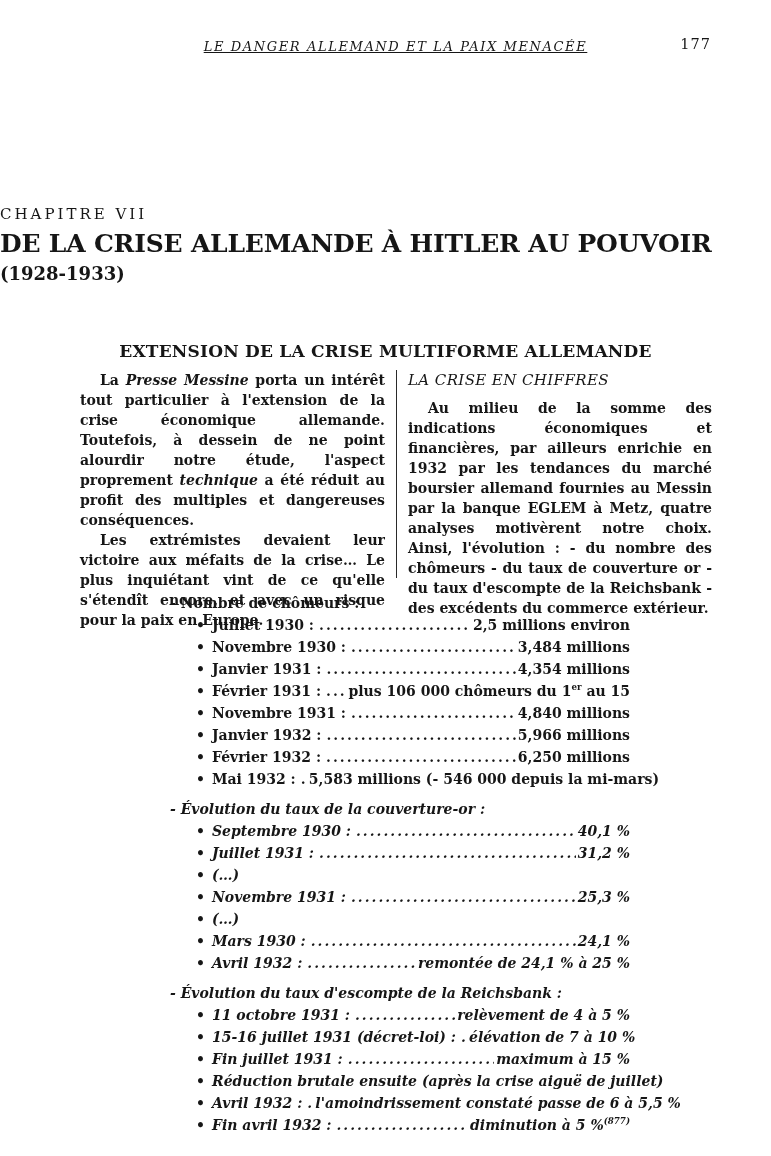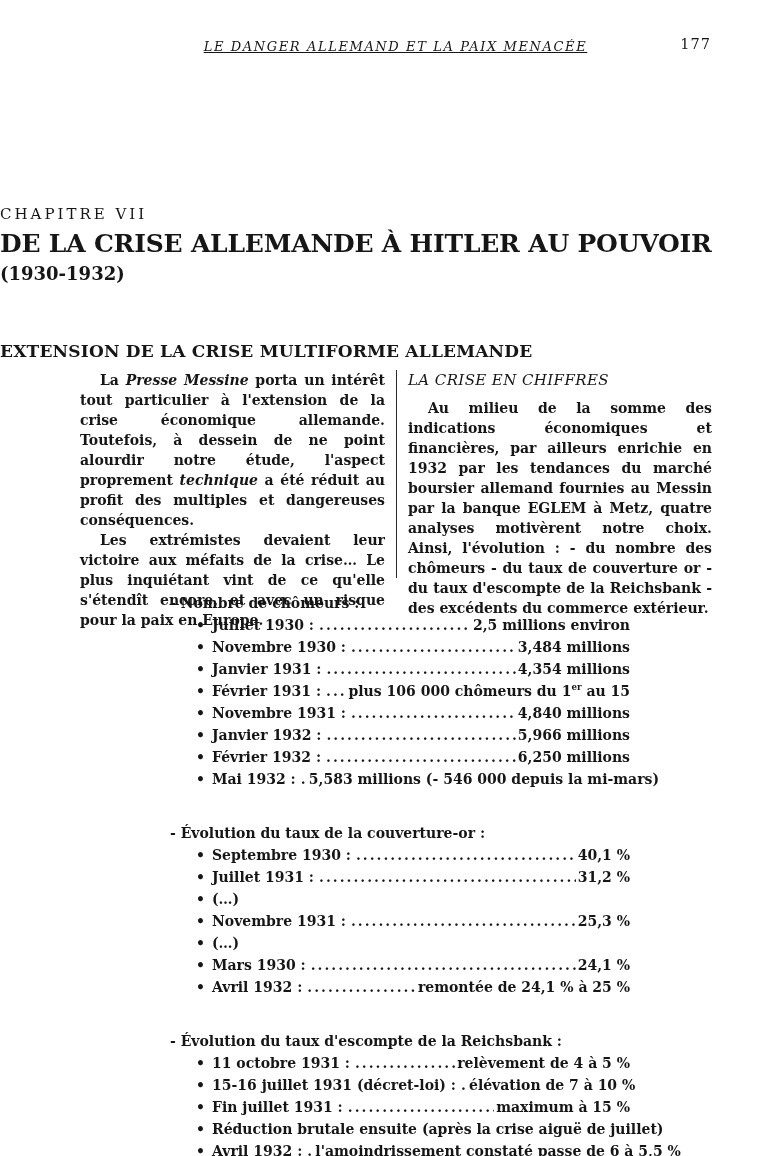--- a/index.html
+++ b/index.html
@@ -28,41 +28,41 @@
 
   
   .chapter { position: absolute; top: 205px; left: 0; width: 100%; text-align: left; }
   .chapter-kicker { font-size: 15px; letter-spacing: 3px; font-weight: 500; }
   .chapter-title { font-size: 25px; font-weight: bold; letter-spacing: -0.2px; margin: 7px 0 5px; line-height: 1.1; }
   .chapter-years { font-size: 18px; font-weight: bold; }
 
   
   .section-heading {
     position: absolute; top: 327px; left: 0; width: 100%;
-    text-align: left; font-size: 17px; font-weight: bold; letter-spacing: 0.2px;
+    text-align: center; font-size: 17px; font-weight: bold; letter-spacing: 0.2px;
   }
 
   
   .columns { position: absolute; top: 370px; left: 80px; width: 632px; display: flex; }
   .col { font-size: 14px; font-weight: bold; line-height: 20px; text-align: justify; }
   .col-left { width: 305px; }
   .col-divider { width: 1px; background: #2a2a2a; height: 208px; margin: 0 11px; flex: none; }
   .col-right { flex: 1; }
   .col p { margin: 0; text-indent: 20px; }
   .col-heading {
     font-style: italic; font-weight: 500; font-size: 15px;
     letter-spacing: 0.4px; margin: 0 0 8px 0; text-align: left; line-height: 20px;
   }
 
   
   .lists {
     position: absolute; top: 592px; left: 170px; width: 460px;
     font-size: 14px; font-weight: bold;
   }
-  .list-group + .list-group { margin-top: 32px; }
+  .list-group + .list-group { margin-top: 8px; font-style: italic; }
   .list-title { line-height: 22px; }
   .list-item { display: flex; line-height: 22px; padding-left: 26px; align-items: baseline; }
   .bullet { flex: none; width: 16px; }
   .ilabel { flex: none; white-space: nowrap; padding-right: 3px; }
   .leader { flex: 1 1 auto; overflow: hidden; white-space: nowrap; min-width: 6px; margin: 0 2px; }
   .leader::after {
     content: "..........................................................................................";
     letter-spacing: 2px;
   }
   .ivalue { flex: none; white-space: nowrap; }
@@ -75,21 +75,21 @@
 <div class="page">
 
   <header class="running-head">
     <span class="rh-title">LE DANGER ALLEMAND ET LA PAIX MENACÉE</span>
     <span class="rh-page">177</span>
   </header>
 
   <div class="chapter">
     <div class="chapter-kicker">CHAPITRE VII</div>
     <h1 class="chapter-title">DE LA CRISE ALLEMANDE À HITLER AU POUVOIR</h1>
-    <div class="chapter-years">(1930-1932)</div>
+    <div class="chapter-years">(1928-1933)</div>
   </div>
 
   <h2 class="section-heading">EXTENSION DE LA CRISE MULTIFORME ALLEMANDE</h2>
 
   <div class="columns">
     <div class="col col-left">
       <p><span>La </span><span class="i">Presse Messine</span><span> porta un intérêt tout particulier à l'extension de la crise économique allemande. Toutefois, à dessein de ne point alourdir notre étude, l'aspect proprement </span><span class="i">technique</span><span> a été réduit au profit des multiples et dangereuses conséquences.</span></p>
       <p><span>Les extrémistes devaient leur victoire aux méfaits de la crise… Le plus inquiétant vint de ce qu'elle s'étendît encore, et avec un risque pour la paix en Europe.</span></p>
     </div>
     <div class="col-divider"></div>

